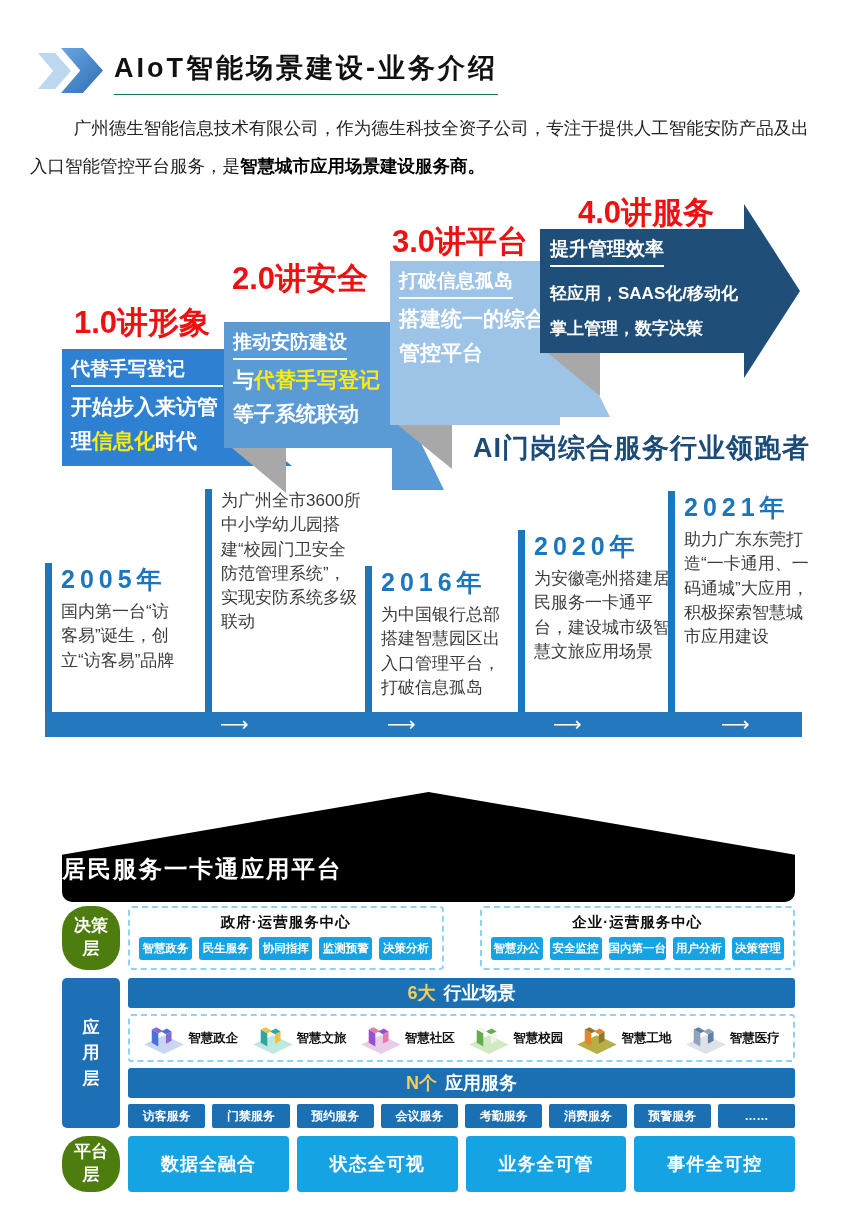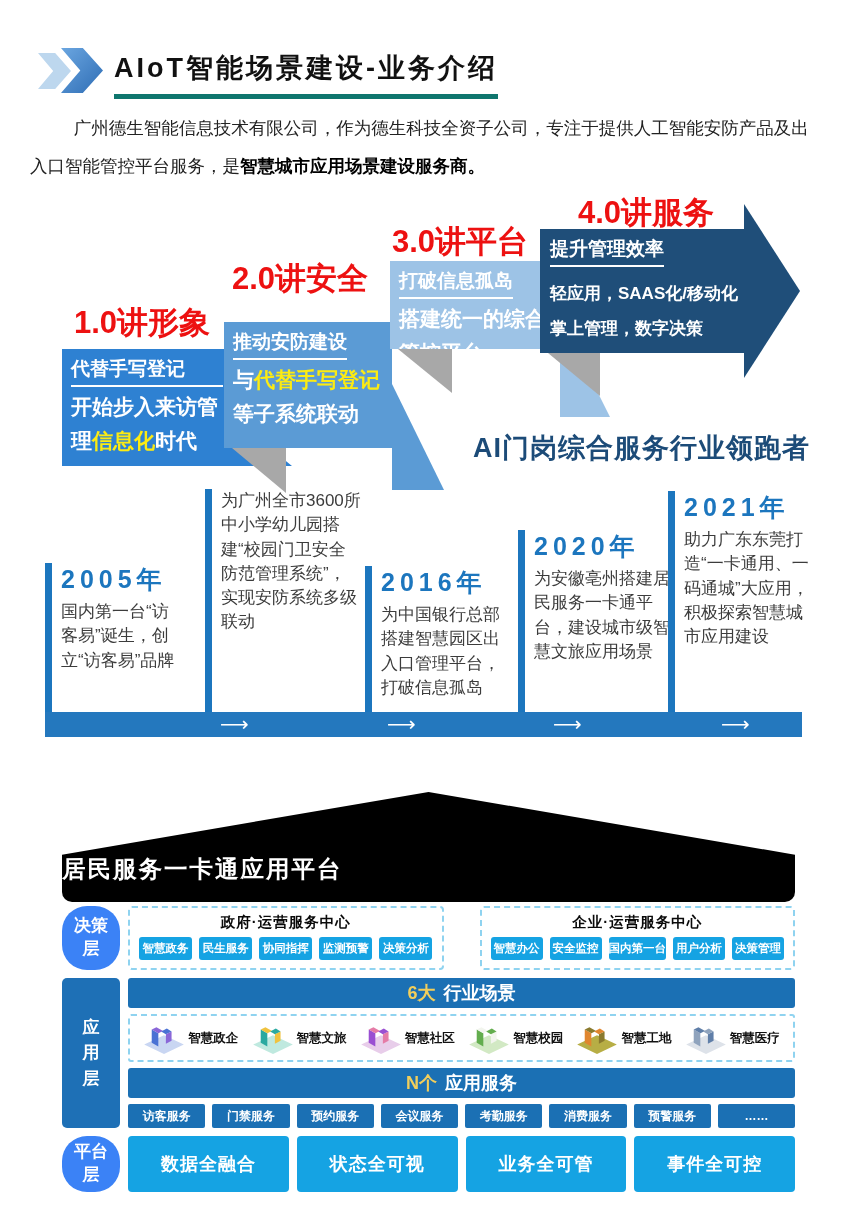--- a/index.html
+++ b/index.html
@@ -6,37 +6,37 @@
   .page{position:relative;width:850px;height:1227px;margin:0 auto;background:#ffffff;overflow:hidden;
         font-family:"Liberation Sans","DejaVu Sans",sans-serif;color:#1a1a1a;}
 
   
   .chev{position:absolute;}
   .chev1{left:38px;top:53px;width:33px;height:36px;background:#bdd7ee;
          clip-path:polygon(0 0,52% 0,100% 50%,52% 100%,0 100%,46% 50%);}
   .chev2{left:61px;top:48px;width:42px;height:45px;background:linear-gradient(135deg,#6ba6e0 0%,#2e6db5 100%);
          clip-path:polygon(0 0,52% 0,100% 50%,52% 100%,0 100%,46% 50%);}
   .title{position:absolute;left:114px;top:50px;margin:0;font-size:27px;font-weight:bold;color:#111;
-         letter-spacing:3px;border-bottom:5px solid #0f766e;padding-bottom:8px;}
+         letter-spacing:3px;border-bottom:1px solid #0f766e;padding-bottom:8px;}
 
   .intro{position:absolute;left:30px;top:110px;width:792px;margin:0;font-size:17.5px;line-height:2.15;
          text-indent:2.5em;color:#222;}
   .intro b{font-weight:bold;color:#000;}
 
   
   .step-label{position:absolute;font-size:31px;font-weight:bold;color:#ed1111;white-space:nowrap;}
   .step-block{position:absolute;color:#fff;font-weight:bold;}
   .step-head{display:inline-block;font-size:19px;border-bottom:2px solid #fff;padding-bottom:3px;margin-bottom:3px;}
   .step-body{font-size:21px;line-height:1.62;}
   .yl{color:#fceb12;}
   .b1{left:62px;top:349px;width:230px;height:117px;background:#2e81d2;padding:7px 0 0 9px;box-sizing:border-box;
       clip-path:polygon(0 0,72% 0,72% 55%,100% 100%,0 100%);}
   .b1 .step-head,.b1 .step-body{width:152px;}
   .b2{left:224px;top:303px;width:168px;height:126px;background:#5b9bd5;padding:7px 0 0 9px;box-sizing:border-box;z-index:2;margin-top:19px;}
-  .b3{left:390px;top:261px;width:170px;height:88px;background:#9dc3e6;padding:7px 0 0 9px;box-sizing:border-box;z-index:3;}
+  .b3{left:390px;top:261px;width:170px;height:164px;background:#9dc3e6;padding:7px 0 0 9px;box-sizing:border-box;z-index:3;}
   .b4{left:540px;top:229px;width:204px;height:124px;background:#1f4e79;padding:7px 0 0 10px;box-sizing:border-box;z-index:4;}
   .b4 .ln{display:block;font-size:17px;white-space:nowrap;margin-top:12px;}
   .flare{position:absolute;}
   .flare2{left:100%;top:62px;width:52px;height:106px;background:#5b9bd5;clip-path:polygon(0 0,100% 100%,0 100%);z-index:-1;}
   .flare3{left:100%;top:56px;width:50px;height:100px;background:#9dc3e6;clip-path:polygon(0 0,100% 100%,0 100%);z-index:-1;}
   .fold{position:absolute;background:#a8a8a8;clip-path:polygon(0 0,100% 0,100% 100%);}
   .fold2{left:8px;top:100%;width:54px;height:45px;}
   .fold3{left:8px;top:100%;width:54px;height:44px;}
   .fold4{left:8px;top:100%;width:52px;height:43px;}
   .arrowhead{position:absolute;left:100%;top:-25px;width:56px;height:174px;background:#1f4e79;
@@ -58,21 +58,21 @@
 
   
   .roof{position:absolute;left:62px;top:792px;width:733px;height:110px;background:#000000;border-radius:10px;
         clip-path:polygon(50% 0,100% 57%,100% 100%,0 100%,0 57%);text-align:left;box-sizing:border-box;padding-top:26px;}
   .roof-count{font-size:22px;font-weight:bold;color:#f2ce5b;}
   .roof-title{font-size:23.5px;font-weight:bold;color:#fff;margin-top:5px;letter-spacing:2px;}
 
   .layer-row{position:absolute;display:flex;}
   .layer-label{flex:none;width:58px;border-radius:5px;display:flex;align-items:center;justify-content:center;
                color:#fff;font-weight:bold;font-size:17px;}
-  .lab-az{background:#3b82f6;border-radius:25px;}
+  .lab-az{background:#4d7c0f;border-radius:25px;}
   .lab-db{background:#1e70b6;}
   .wrap2{width:2.3em;text-align:center;line-height:1.35;}
   .wrap1{width:1.3em;text-align:center;line-height:1.5;}
 
   .row-decision{left:62px;top:906px;width:733px;height:64px;}
   .dec-group{flex:1;margin-left:8px;border:2px dashed #8fd3f0;border-radius:4px;padding:5px 9px 7px;box-sizing:border-box;background:#fff;}
   .dec-group.second{margin-left:36px;}
   .dec-title{font-size:14.5px;font-weight:bold;color:#0a0a0a;text-align:center;letter-spacing:1px;}
   .dec-btns{display:flex;gap:7px;margin-top:5px;}
   .dec-btn{flex:1;background:#15a3e3;color:#fff;font-size:11.5px;font-weight:bold;text-align:center;

